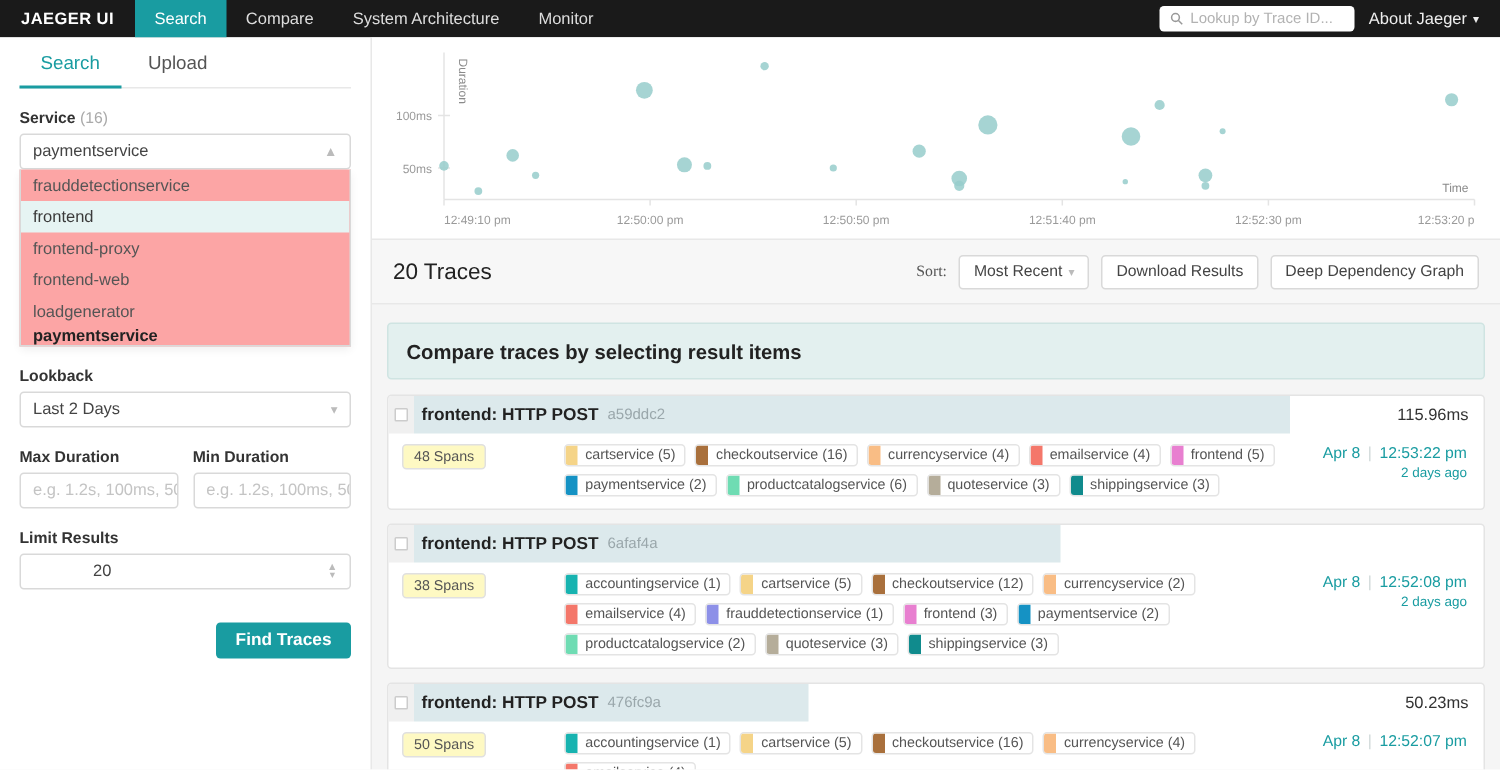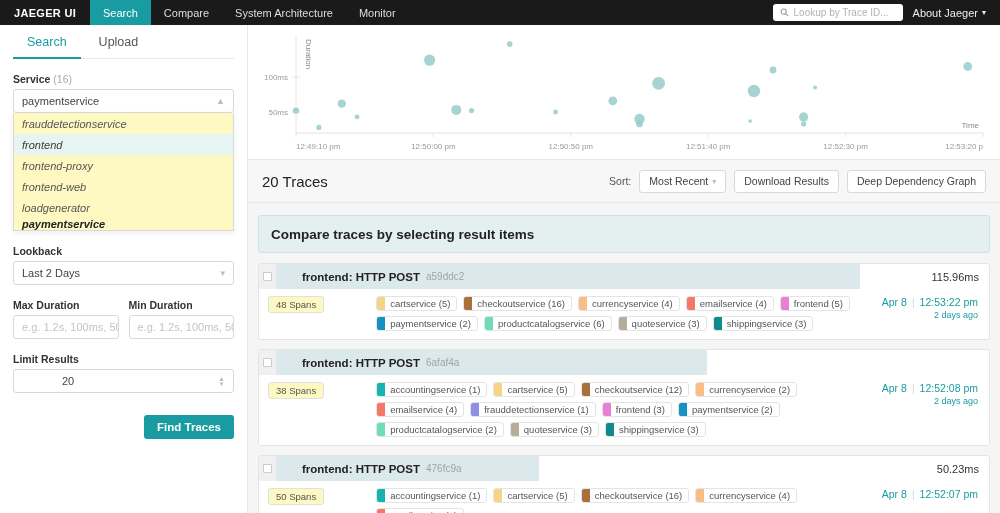--- a/index.html
+++ b/index.html
@@ -54,22 +54,22 @@
   .field-label .count { color: #aaa; font-weight: normal; }
 
   .select-box {
     height: 24px; border: 1px solid #d9d9d9; border-radius: 3px;
     display: flex; align-items: center; padding: 0 8px;
     font-size: 11px; color: #444; background: #fff; cursor: pointer;
   }
   .select-box .caret { margin-left: auto; color: #bbb; font-size: 9px; }
 
   .dropdown {
-    border: 1px solid #d9d9d9; border-top: none; background: #fef9c3;
-    max-height: 128px; overflow: hidden; box-shadow: 0 2px 6px rgba(0,0,0,.07); font-style: italic;
+    border: 1px solid #d9d9d9; border-top: none; background: #fca5a5;
+    max-height: 128px; overflow: hidden; box-shadow: 0 2px 6px rgba(0,0,0,.07);
   }
   .dd-opt {
     height: 21px; display: flex; align-items: center;
     padding: 0 8px; font-size: 11px; color: #555; cursor: pointer;
   }
   .dd-opt.hl { background: #e6f4f3; color: #3a3a3a; }
   .dd-opt.cut { color: #222; font-weight: 600; height: 12px; overflow: hidden; align-items: flex-start; }
 
   .spacer-sm { height: 14px; }
   .row2 { display: flex; gap: 10px; align-items: center; }
@@ -93,21 +93,21 @@
 
   .chart-panel { background: #fff; border-bottom: 1px solid #e8e8e8; height: 135px; position: relative; }
   .chart-svg { display: block; }
 
   .results-bar {
     background: #f7f7f7; border-bottom: 1px solid #e8e8e8;
     height: 43px; display: flex; align-items: center; padding: 0 14px;
   }
   .traces-count { font-size: 15px; color: #222; }
   .rb-right { margin-left: auto; display: flex; align-items: center; gap: 8px; }
-  .sort-label { font-size: 10.5px; color: #555; }
+  .sort-label { font-size: 10.5px; color: #555; font-family: Liberation Serif, serif; }
   .btn-outline {
     border: 1px solid #d9d9d9; background: #fff; border-radius: 3px;
     height: 23px; padding: 0 9px; display: flex; align-items: center;
     font-size: 10.5px; color: #444; cursor: pointer; white-space: nowrap; gap: 4px;
   }
   .btn-outline .caret { color: #bbb; font-size: 8px; }
 
   .compare-banner {
     background: #e3f0ef; border: 1px solid #cfe4e2; border-radius: 3px;
     margin: 12px 10px 0; height: 38px; display: flex; align-items: center;
@@ -120,21 +120,21 @@
     background: #fff; border: 1px solid #e4e4e4; border-radius: 3px;
     margin-bottom: 9px; overflow: hidden;
   }
   .tc-head { display: flex; align-items: stretch; height: 25px; }
   .tc-check {
     width: 17px; flex: 0 0 17px; background: #f0f0f0;
     display: flex; align-items: center; justify-content: center;
   }
   .chk { width: 9px; height: 9px; background: #fff; border: 1px solid #ccc; border-radius: 1px; }
   .tc-title-bar {
-    display: flex; align-items: center; padding: 0 26px;
+    display: flex; align-items: center; padding: 0 5px;
     background: #dce9ec; overflow: hidden; white-space: nowrap;
   }
   .tc-name { font-size: 11.5px; font-weight: bold; color: #222; }
   .tc-id { font-size: 10px; color: #9aa7ab; margin-left: 6px; }
   .tc-dur-wrap { flex: 1; display: flex; align-items: center; justify-content: flex-end; padding: 0 10px; }
   .tc-dur { font-size: 11px; color: #333; }
 
   .tc-body { display: flex; align-items: flex-start; padding: 7px 9px 8px; gap: 10px; }
   .spans-pill {
     border: 1px solid #e0e0e0; border-radius: 3px; background: #fef9c3;

